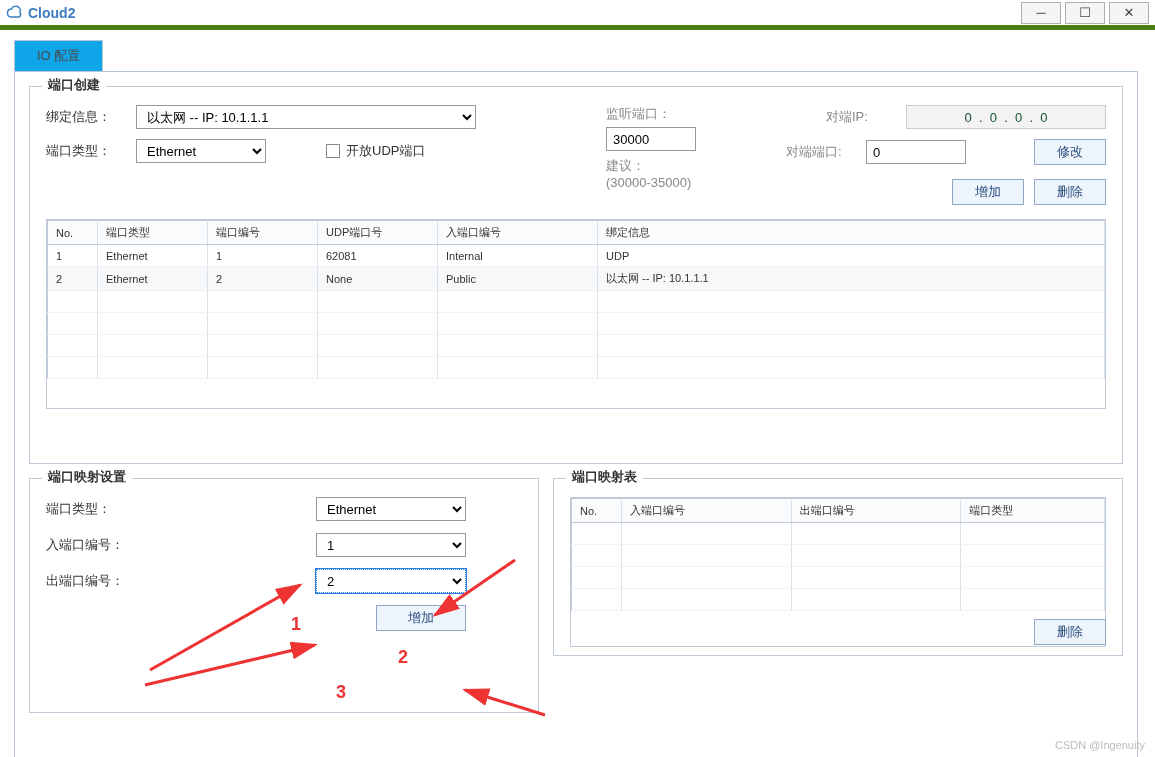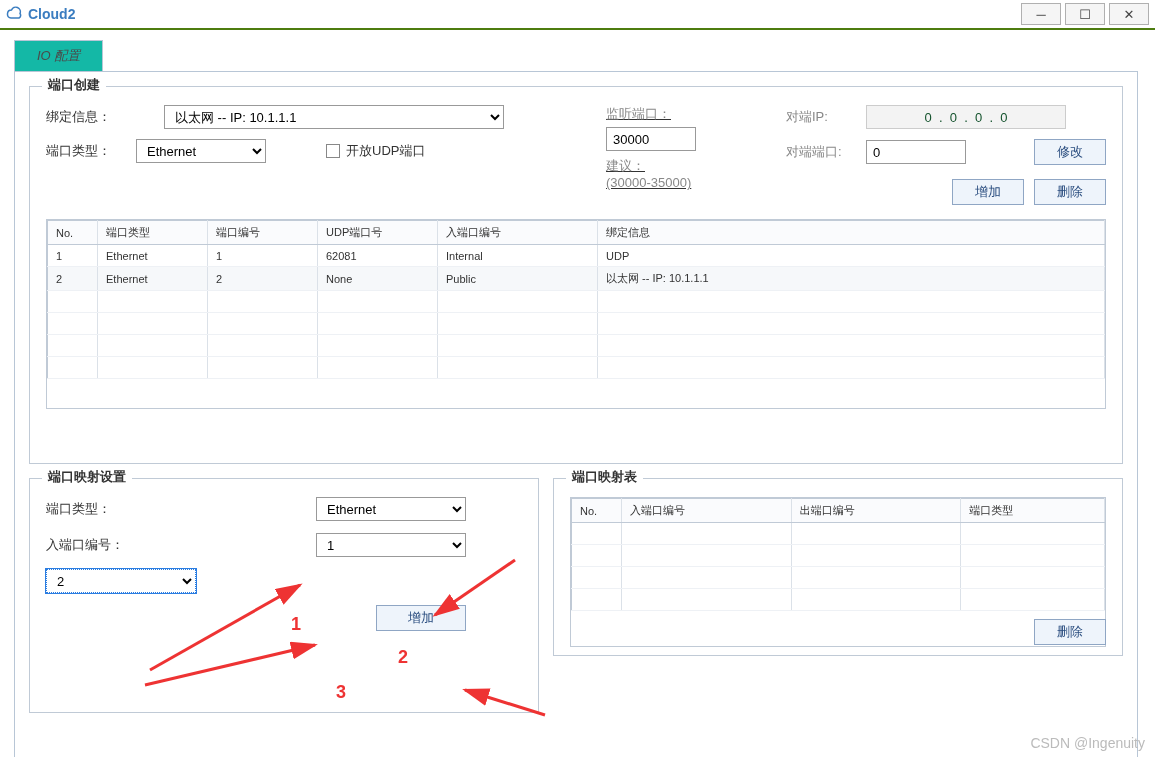--- a/index.html
+++ b/index.html
@@ -9,21 +9,21 @@
   background: #fff;
   color: #333;
   width: 1155px;
   height: 757px;
   overflow: hidden;
   position: relative;
 }
 .titlebar {
   height: 30px;
   background: #fff;
-  border-bottom: 2px solid #4d7c0f;
+  border-bottom: 5px solid #4d7c0f;
   display: flex;
   align-items: center;
   padding-left: 6px;
 }
 .titlebar .icon {
   width: 16px; height: 16px;
   margin-right: 6px;
   display: inline-flex; align-items: center; justify-content: center;
 }
 .titlebar .title {
@@ -45,21 +45,21 @@
   display: flex;
 }
 .tab {
   padding: 6px 22px;
   border: 1px solid #b8c6d6;
   border-bottom: none;
   background: #fafcff;
   color: #4a4a4a;
   font-size: 13px;
 }
-.tab.active { background: #14b8a6; font-style: italic; }
+.tab.active { background: #0ea5e9; }
 .page {
   margin: 0 14px 14px 14px;
   border: 1px solid #b8c6d6;
   padding: 14px;
   width: 1124px;
   height: 700px;
 }
 .fieldset {
   border: 1px solid #c0cad6;
   position: relative;
@@ -147,21 +147,21 @@
   position:absolute;
   color:#e33;
   font-size:18px;
   font-weight:bold;
   pointer-events:none;
 }
 svg.arrow { position:absolute; pointer-events:none; }
 .watermark {
   position:absolute;
   right:10px; bottom:6px;
-  font-size:14px;
+  font-size:11px;
   color:#bbb;
 }
 input.ro { background:#f3f3f3; color:#14532d; border-color:#ccc; text-align:center;}
 </style>
 </head>
 <body>
 
 <div class="titlebar">
   <span class="icon">
     <svg width="16" height="16" viewBox="0 0 16 16">
@@ -181,46 +181,46 @@
 </div>
 
 <div class="page">
 
   <div class="fieldset" style="height:378px;">
     <div class="legend">端口创建</div>
 
     <div style="display:flex; gap:40px;">
 
       <div style="width:520px;">
-        <div class="row" style="margin-bottom:10px;gap:28px;">
+        <div class="row" style="margin-bottom:10px;">
           <span class="lbl" style="width:90px;">绑定信息：</span>
           <select style="width:340px;">
             <option>以太网 -- IP: 10.1.1.1</option>
           </select>
         </div>
         <div class="row">
           <span class="lbl" style="width:90px;">端口类型：</span>
           <select style="width:130px;">
             <option>Ethernet</option>
           </select>
           <span style="width:60px;"></span>
           <span class="chk"></span>
           <span style="margin-left:6px;">开放UDP端口</span>
         </div>
       </div>
 
-      <div style="width:140px;text-decoration:underline;">
+      <div style="width:140px;">
         <div class="hint">监听端口：</div>
         <input type="text" style="width: 90px; margin: 4px 0px 6px;" value="30000">
         <div class="hint">建议：</div>
         <div class="hint">(30000-35000)</div>
       </div>
 
       <div style="flex:1;">
-        <div class="row" style="margin-bottom:10px;">
+        <div class="row" style="margin-bottom:10px;justify-content:flex-end;">
           <span class="lbl hint" style="width:80px;">对端IP:</span>
           <input type="text" class="ro" style="width: 200px;" readonly="" value="0  .  0  .  0  .  0">
         </div>
         <div class="row" style="margin-bottom:14px;">
           <span class="lbl hint" style="width:80px;">对端端口:</span>
           <input type="text" style="width: 100px;" value="0">
           <span style="flex:1;"></span>
           <button class="btn" style="margin-left:10px;">修改</button>
         </div>
         <div class="row" style="justify-content:flex-end; gap:10px;">
@@ -307,20 +307,21 @@
           <option>Ethernet</option>
         </select>
       </div>
       <div class="row" style="margin-bottom:12px;">
         <span class="lbl" style="width:270px;">入端口编号：</span>
         <select style="width:150px;">
           <option>1</option>
         </select>
       </div>
       <div class="row" style="margin-bottom:12px;">
+        <span class="lbl" style="width:270px;">出端口编号：</span>
         <select style="width:150px; border:1px dotted #2b7de1; outline:1px solid #2b7de1;">
           <option>2</option>
         </select>
       </div>
       <div class="row" style="padding-left:330px;">
         <button class="btn" style="min-width:90px;">增加</button>
       </div>
     </div>
 
     <div class="fieldset right-bot" style="height:178px; position:relative;">

